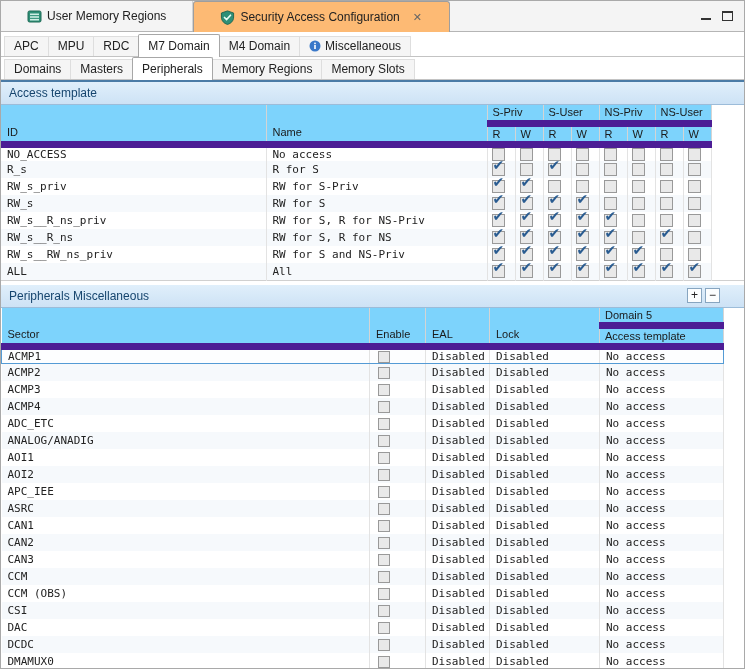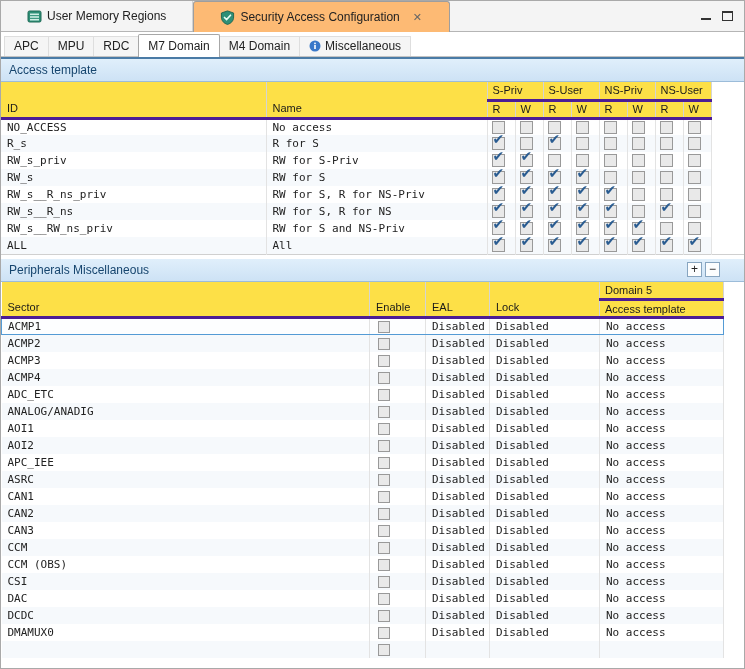--- a/index.html
+++ b/index.html
@@ -28,21 +28,21 @@
   .tab.active{border-color:#a7a7a7;background:#fff;margin-bottom:-1px;border-radius:2px 2px 0 0;padding-top:4px;padding-bottom:4px;z-index:2;}
   .blue-sep{height:2px;background:#4a7ba6;}
 
   
   .section-header{height:22px;background:linear-gradient(#e0effb,#cde2f5);border-bottom:1px solid #9cbcd9;display:flex;align-items:center;padding:0 8px;font-size:12px;color:#16456e;}
   .hdr-btns{margin-left:auto;display:flex;gap:3px;padding-right:16px;}
   .hdr-btn{width:15px;height:15px;border:1px solid #87a5c0;background:#fbfdfe;color:#222;font-size:12px;line-height:13px;text-align:center;display:inline-block;box-sizing:border-box;}
 
   
   .grid{border-collapse:collapse;table-layout:fixed;width:745px;}
-  .grid th{background:#fde047;border-right:1px solid #d4d4d4;border-bottom:3px solid #4c1d95;font-weight:normal;font-size:11px;color:#1a1a1a;text-align:left;padding:1px 6px;box-sizing:border-box;}
+  .grid th{background:#7dd3fc;border-right:1px solid #d4d4d4;border-bottom:7px solid #4c1d95;font-weight:normal;font-size:11px;color:#1a1a1a;text-align:left;padding:1px 6px;box-sizing:border-box;}
   .grid th.bottomed{vertical-align:bottom;padding-bottom:3px;}
   .grid th.group,.grid th.rw{height:18px;padding-left:5px;}
   .grid th.fill,.grid td.c-fill{background:#fff !important;border:none !important;}
   .grid td{font-size:11px;height:17px;padding:0 6px;border-right:1px solid #e3e3e3;vertical-align:middle;box-sizing:border-box;white-space:nowrap;overflow:hidden;}
   #t1{border-bottom:1px solid #d0d0d0;}
   .mono{font-family:"DejaVu Sans Mono",monospace;}
   tr.alt td{background:#f6f9fc;}
   td.c-chk{padding:0 0 0 4px;}
   .chk{display:inline-block;width:13px;height:13px;background:#e9e9e9;border:1px solid #999;position:relative;vertical-align:middle;box-sizing:border-box;}
   .mark{position:absolute;left:0px;top:-6px;font-style:normal;font-weight:bold;font-size:14px;color:#2a5c91;line-height:1;font-family:"DejaVu Sans",sans-serif;}
@@ -111,20 +111,37 @@
         <svg width="12" height="12" viewBox="0 0 12 12">
             <circle cx="6" cy="6" r="5.5" fill="#3a78c9"></circle>
             <rect x="5.2" y="5" width="1.6" height="4" fill="#fff"></rect>
             <rect x="5.2" y="2.6" width="1.6" height="1.6" fill="#fff"></rect>
           </svg>
       </span>
       <span>Miscellaneous</span>
     </div>
   </div>
 
+  <div class="tab-row sub-tabs">
+    <div class="tab">
+        <span>Domains</span>
+      </div>
+    <div class="tab">
+        <span>Masters</span>
+      </div>
+    <div class="tab active">
+        <span>Peripherals</span>
+      </div>
+    <div class="tab">
+        <span>Memory Regions</span>
+      </div>
+    <div class="tab">
+        <span>Memory Slots</span>
+      </div>
+  </div>
 
   <div class="blue-sep"></div>
 
   <div class="section-header">
     <span>Access template</span>
   </div>
 
   <table class="grid" id="t1">
     <colgroup>
       <col style="width:265px">

